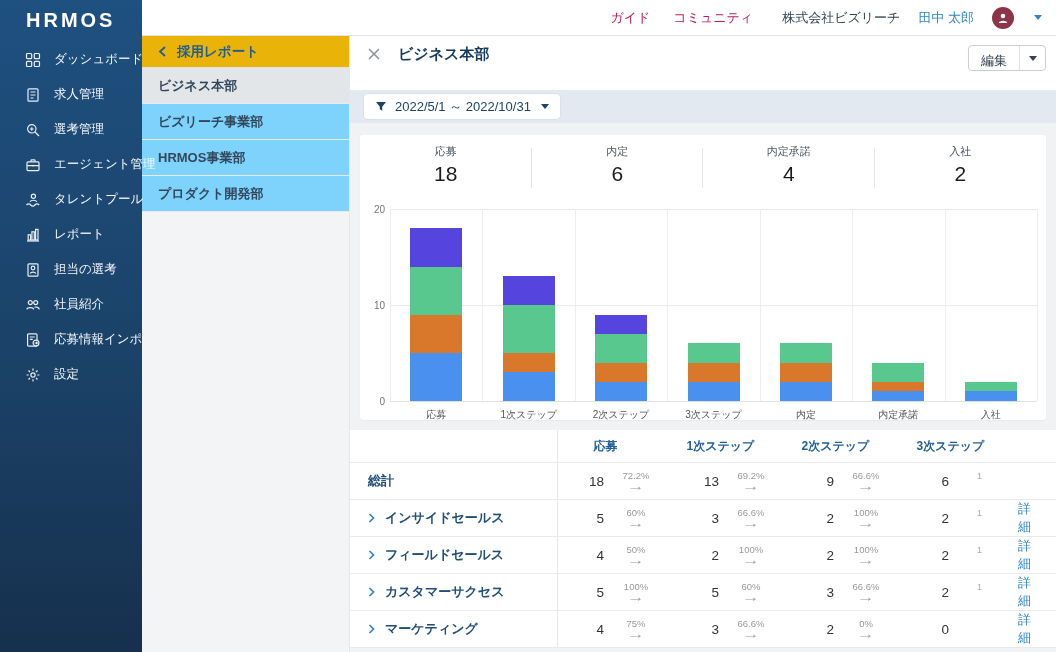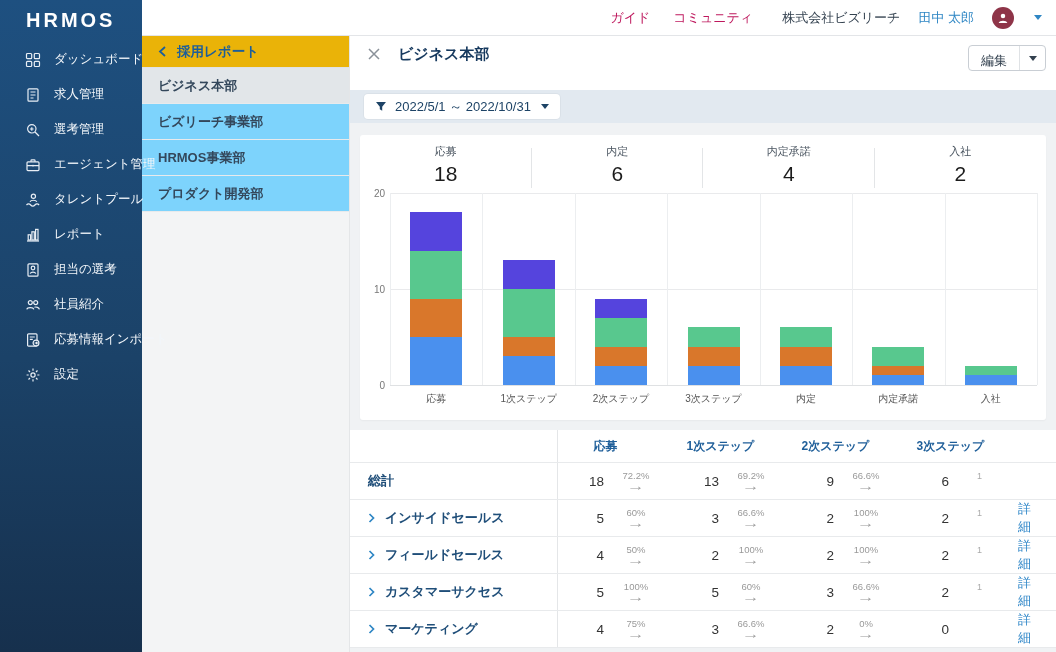--- a/index.html
+++ b/index.html
@@ -64,21 +64,21 @@
   .card { margin:12px 10px 0 10px; height:285px; background:#fff; border-radius:3px;
     box-shadow:0 1px 2px rgba(0,0,0,0.04); }
   .stats { display:flex; height:55px; padding-top:9px; }
   .stat { flex:1; text-align:center; position:relative; }
   .stat:not(:last-child)::after { content:""; position:absolute; right:0; top:4px; bottom:2px;
     width:1px; background:#e3e5e7; }
   .stat-label { font-size:11px; color:#4a5560; }
   .stat-value { font-size:21px; color:#1c1c1c; margin-top:3px; }
 
   .chart-area { position:relative; height:225px; }
-  .plot { position:absolute; left:30px; right:9px; top:3px; height:192px; }
+  .plot { position:absolute; left:30px; right:9px; top:19px; height:192px; }
   .hgrid { position:absolute; left:0; right:0; height:1px; background:#e9eaec; }
   .vgrid { position:absolute; top:0; bottom:0; width:1px; background:#eceef0; }
   .ytick { position:absolute; right:100%; margin-right:5px; transform:translateY(-50%);
     font-size:10px; color:#777; }
   .bar-seg { position:absolute; }
   .cat-label { position:absolute; top:100%; margin-top:7px; transform:translateX(-50%);
     font-size:10px; color:#555; white-space:nowrap; }
 
   
   .data-table { margin-top:10px; background:#fff; }

